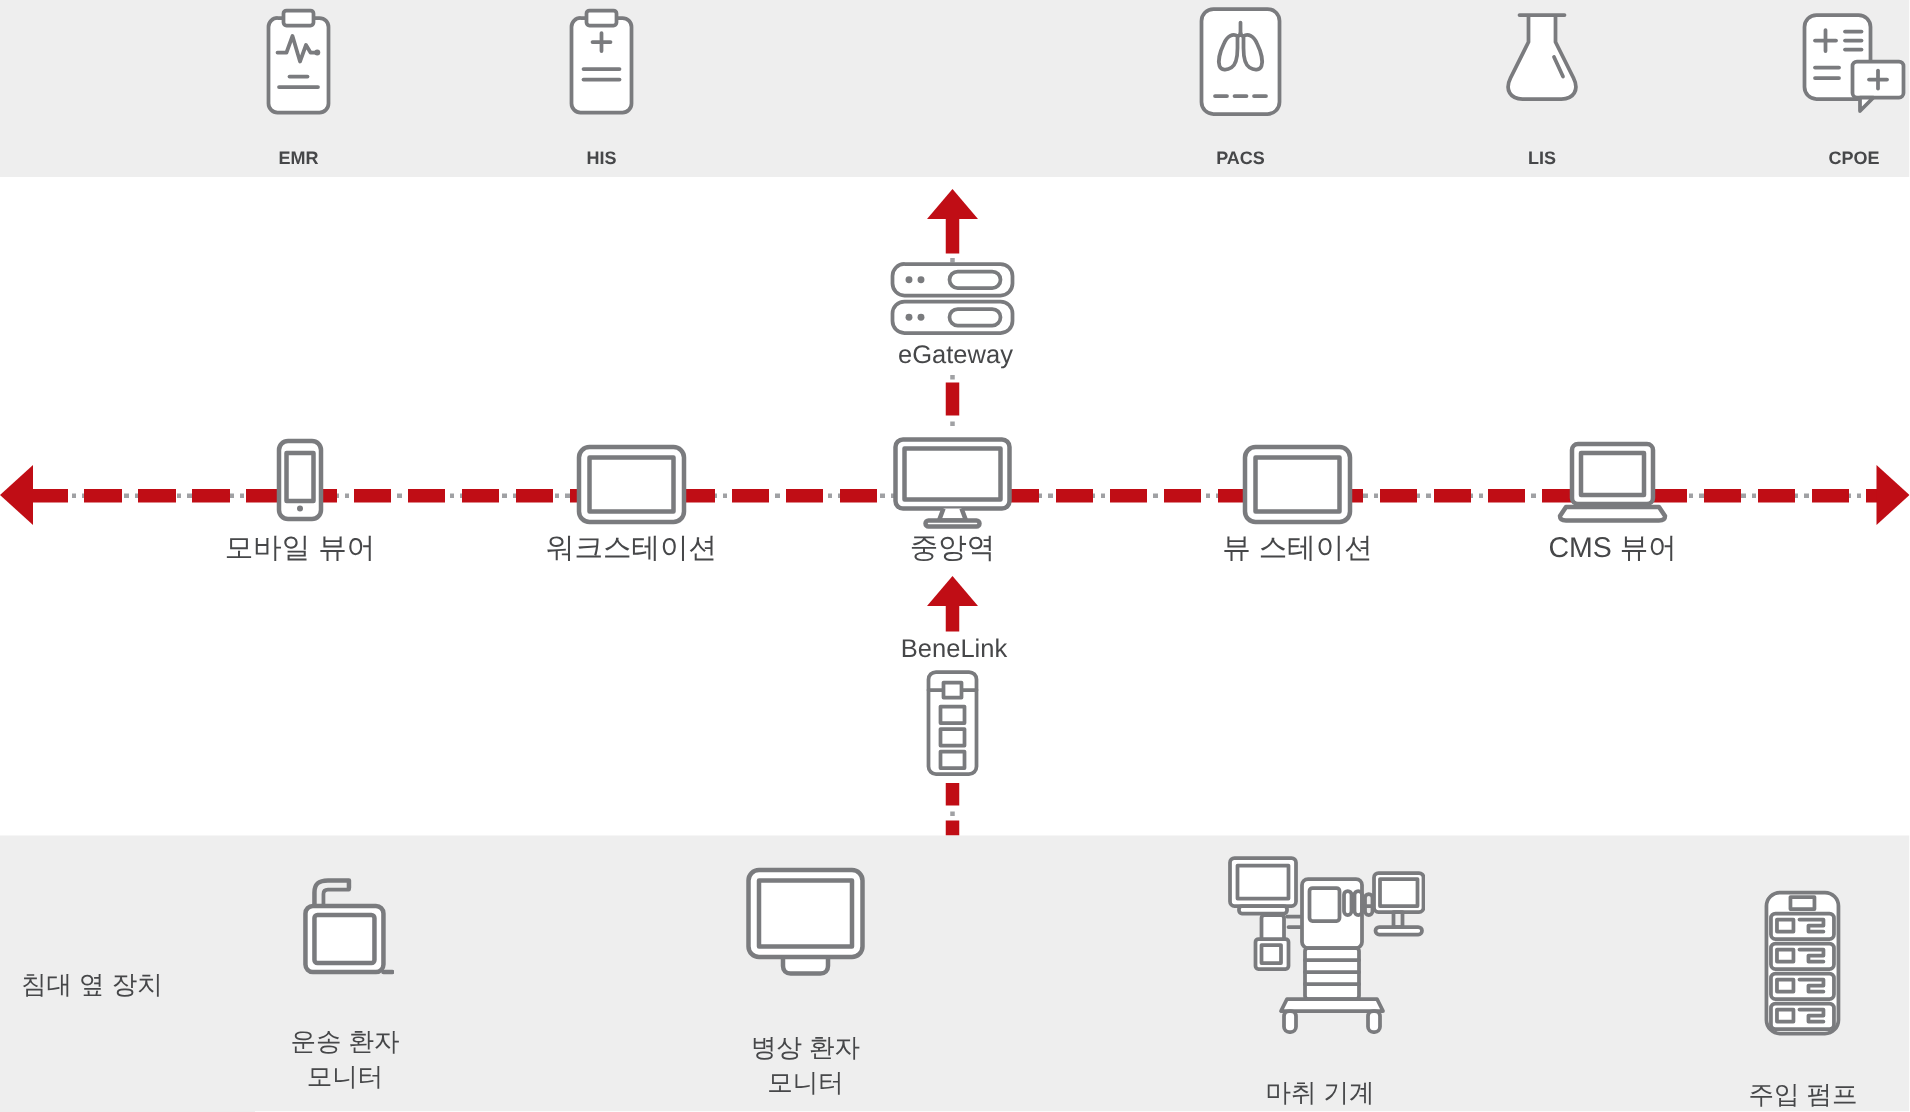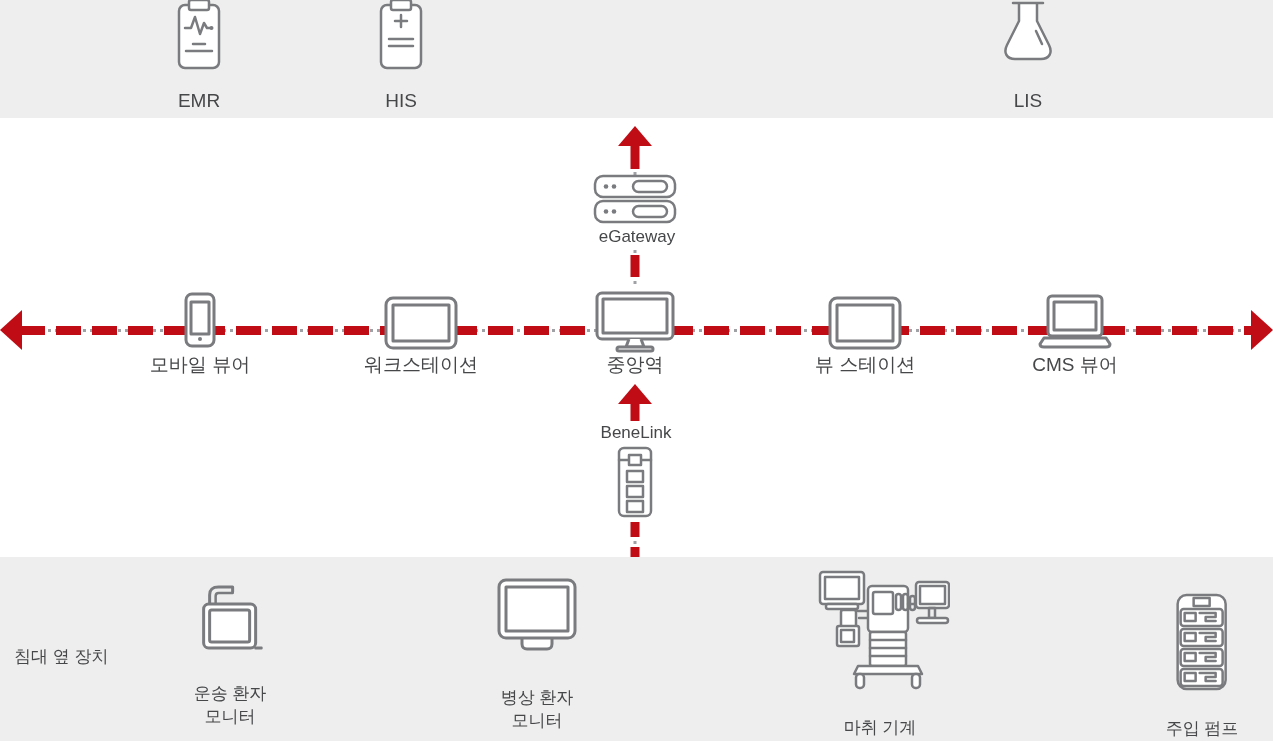--- a/index.html
+++ b/index.html
@@ -8,21 +8,21 @@
   html,body{margin:0;padding:0;}
   body{font-family:"Liberation Sans",sans-serif;background:#fff;}
   #stage{position:relative;width:1273px;height:741px;background:#fff;overflow:hidden;}
   .band{position:absolute;left:0;width:1273px;background:var(--band);}
   .band-top{top:0;height:118px;}
   .band-bottom{top:557px;height:184px;}
   .band-title{position:absolute;color:var(--text);font-size:17px;line-height:22px;text-align:center;}
   .bt-top{left:8px;top:33px;width:132px;}
   .bt-bottom{left:14px;top:646px;width:140px;text-align:left;}
   .sys-node{position:absolute;top:0;height:112px;display:flex;flex-direction:column;align-items:center;justify-content:flex-end;transform:translateX(-50%);}
-  .sys-label{font-size:19px;color:var(--text);margin-top:14px;}
+  .sys-label{font-size:12px;color:var(--text);margin-top:14px;font-weight:bold;}
   
   .hline{position:absolute;top:326px;left:20px;width:1233px;height:9px;}
   .hline .dots{position:absolute;top:3px;left:0;right:0;height:3px;background:repeating-linear-gradient(90deg,var(--dot) 0 3px,transparent 3px 7px);}
   .hline .dashes{position:absolute;inset:0;background:repeating-linear-gradient(90deg,var(--red) 0 25px,transparent 25px 36px);}
   .arrow-left{position:absolute;left:0;top:310px;width:0;height:0;border-top:20px solid transparent;border-bottom:20px solid transparent;border-right:22px solid var(--red);}
   .arrow-right{position:absolute;right:0;top:310px;width:0;height:0;border-top:20px solid transparent;border-bottom:20px solid transparent;border-left:22px solid var(--red);}
   .up-arrow{position:absolute;width:0;height:0;border-left:17px solid transparent;border-right:17px solid transparent;border-bottom:20px solid var(--red);transform:translateX(-50%);}
   .stem{position:absolute;width:9px;background:var(--red);transform:translateX(-50%);}
   .vdash{position:absolute;width:9px;background:var(--red);transform:translateX(-50%);}
   .vdot{position:absolute;width:3px;height:3px;background:var(--dot);transform:translateX(-50%);}
@@ -67,32 +67,65 @@
         <line class="s" x1="28" y1="17" x2="28" y2="29"></line>
         <line class="s" x1="22" y1="23" x2="34" y2="23"></line>
         <line class="s" x1="16" y1="41" x2="40" y2="41"></line>
         <line class="s" x1="16" y1="48" x2="40" y2="48"></line>
       </svg>
     </span>
     <span class="sys-label">HIS</span>
   </div>
 
 
+  <div class="sys-node" style="left:827px">
+    <span>
+      <svg width="58" height="76" viewBox="0 0 58 76">
+        <rect class="sw" x="3" y="3" width="52" height="70" rx="8"></rect>
+        <path class="s" d="M29,12 L29,18 M29,18 C29,20 28,21 27,21 M29,18 C29,20 30,21 31,21"></path>
+        <path class="s" d="M27,21 C24,19 20,21 18,26 C15,32 14,38 15,41 C16,44 20,44 23,42 C26,40 27,35 27,29 L27,21"></path>
+        <path class="s" d="M31,21 C34,19 38,21 40,26 C43,32 44,38 43,41 C42,44 38,44 35,42 C32,40 31,35 31,29 L31,21"></path>
+        <line class="s" x1="12" y1="61" x2="20" y2="61"></line>
+        <line class="s" x1="25" y1="61" x2="33" y2="61"></line>
+        <line class="s" x1="38" y1="61" x2="46" y2="61"></line>
+      </svg>
+    </span>
+    <span class="sys-label">PACS</span>
+  </div>
 
   <div class="sys-node" style="left:1028px">
     <span>
       <svg width="66" height="74" viewBox="0 0 66 74">
         <path class="sw" d="M24,5 L24,23 L12,47 C8,55 12,61 20,61 L46,61 C54,61 58,55 54,47 L42,23 L42,5"></path>
         <line class="s" x1="18" y1="5" x2="48" y2="5"></line>
         <line class="s" x1="41" y1="33" x2="47" y2="46"></line>
       </svg>
     </span>
     <span class="sys-label">LIS</span>
   </div>
 
+  <div class="sys-node" style="left:1236px">
+    <span>
+      <svg width="74" height="72" viewBox="0 0 74 72">
+        <rect class="sw" x="4" y="3" width="44" height="56" rx="8"></rect>
+        <line class="s" x1="11" y1="20" x2="25" y2="20"></line>
+        <line class="s" x1="18" y1="13" x2="18" y2="27"></line>
+        <line class="s" x1="31" y1="14" x2="42" y2="14"></line>
+        <line class="s" x1="31" y1="20" x2="42" y2="20"></line>
+        <line class="s" x1="31" y1="26" x2="42" y2="26"></line>
+        <line class="s" x1="11" y1="38" x2="27" y2="38"></line>
+        <line class="s" x1="11" y1="45" x2="27" y2="45"></line>
+        <rect class="sw" x="36" y="34" width="34" height="24" rx="3"></rect>
+        <path class="sw" d="M41,58 L41,67 L50,58 Z"></path>
+        <line class="s" x1="47" y1="46" x2="59" y2="46"></line>
+        <line class="s" x1="53" y1="40" x2="53" y2="52"></line>
+      </svg>
+    </span>
+    <span class="sys-label">CPOE</span>
+  </div>
 
   <div class="up-arrow" style="left:635px;top:126px"></div>
   <div class="stem" style="left:635px;top:146px;height:23px"></div>
   <div class="vdot" style="left:635px;top:172px"></div>
 
   <div class="dev-icon" style="left:635px;top:174px">
     <svg width="84" height="50" viewBox="0 0 84 50">
       <rect class="sw" x="2" y="2" width="80" height="21" rx="8"></rect>
       <circle class="f" cx="13" cy="12.5" r="2.3"></circle>
         <circle class="f" cx="21" cy="12.5" r="2.3"></circle>

